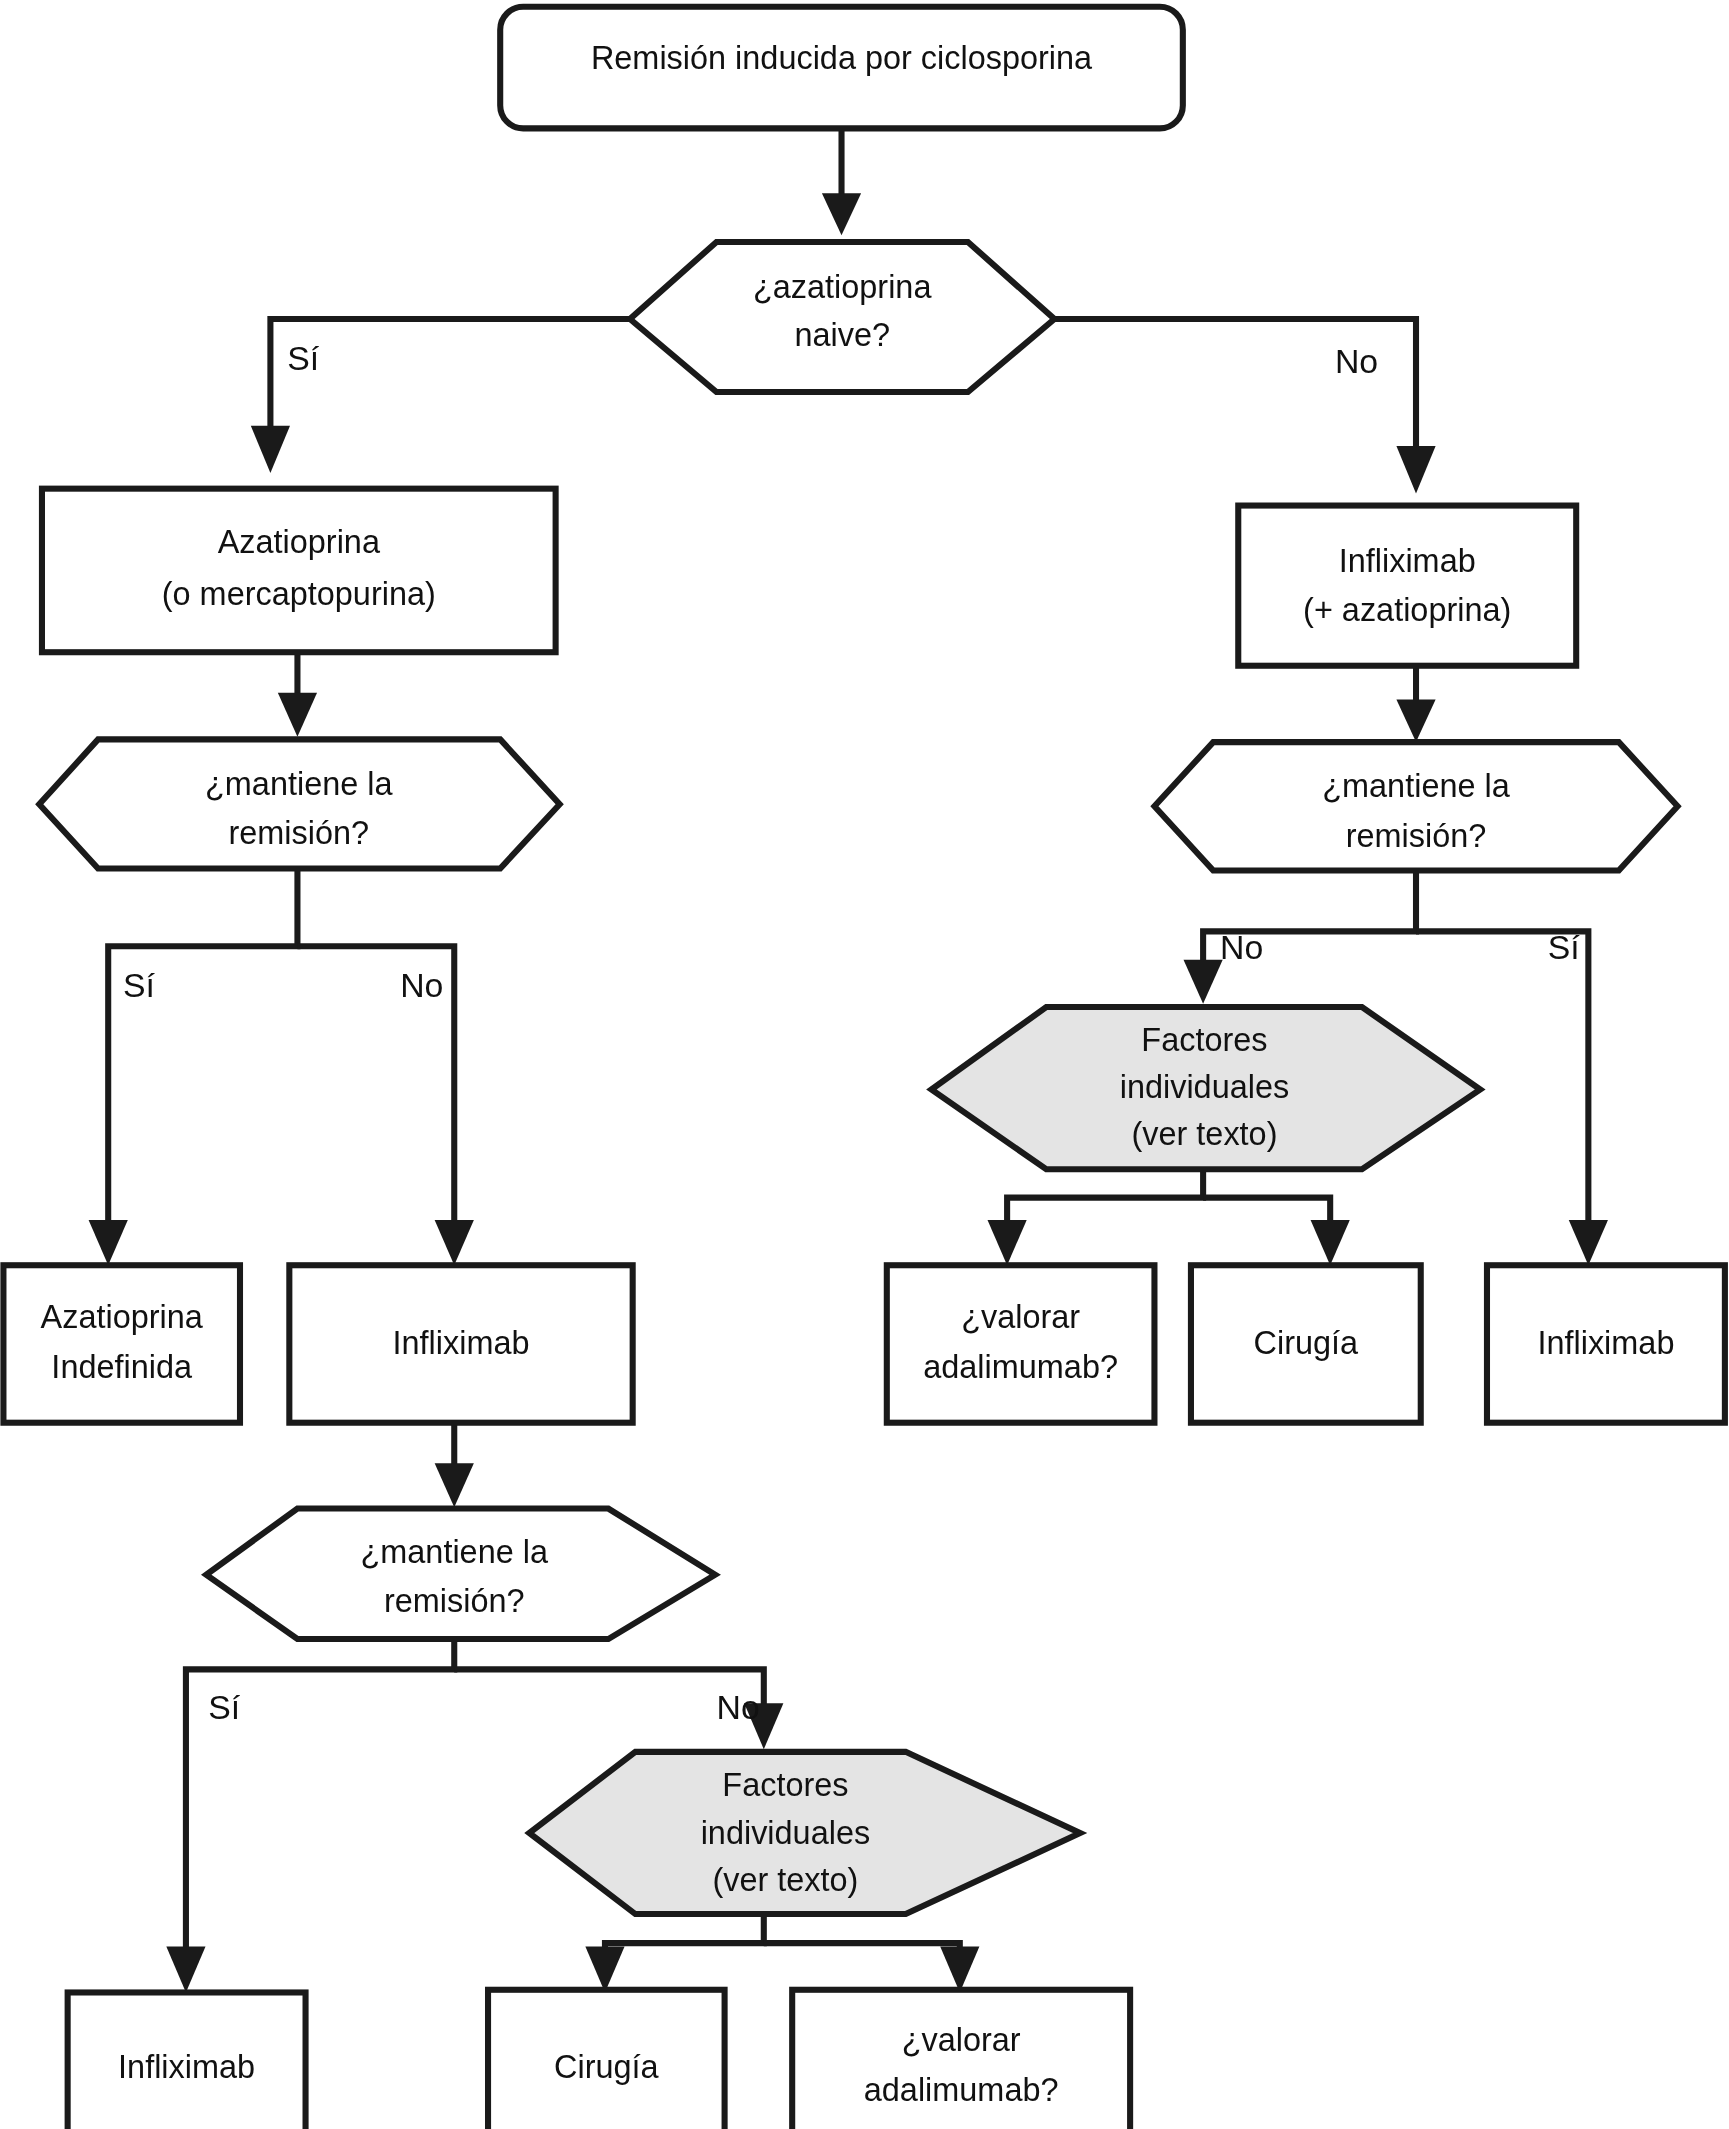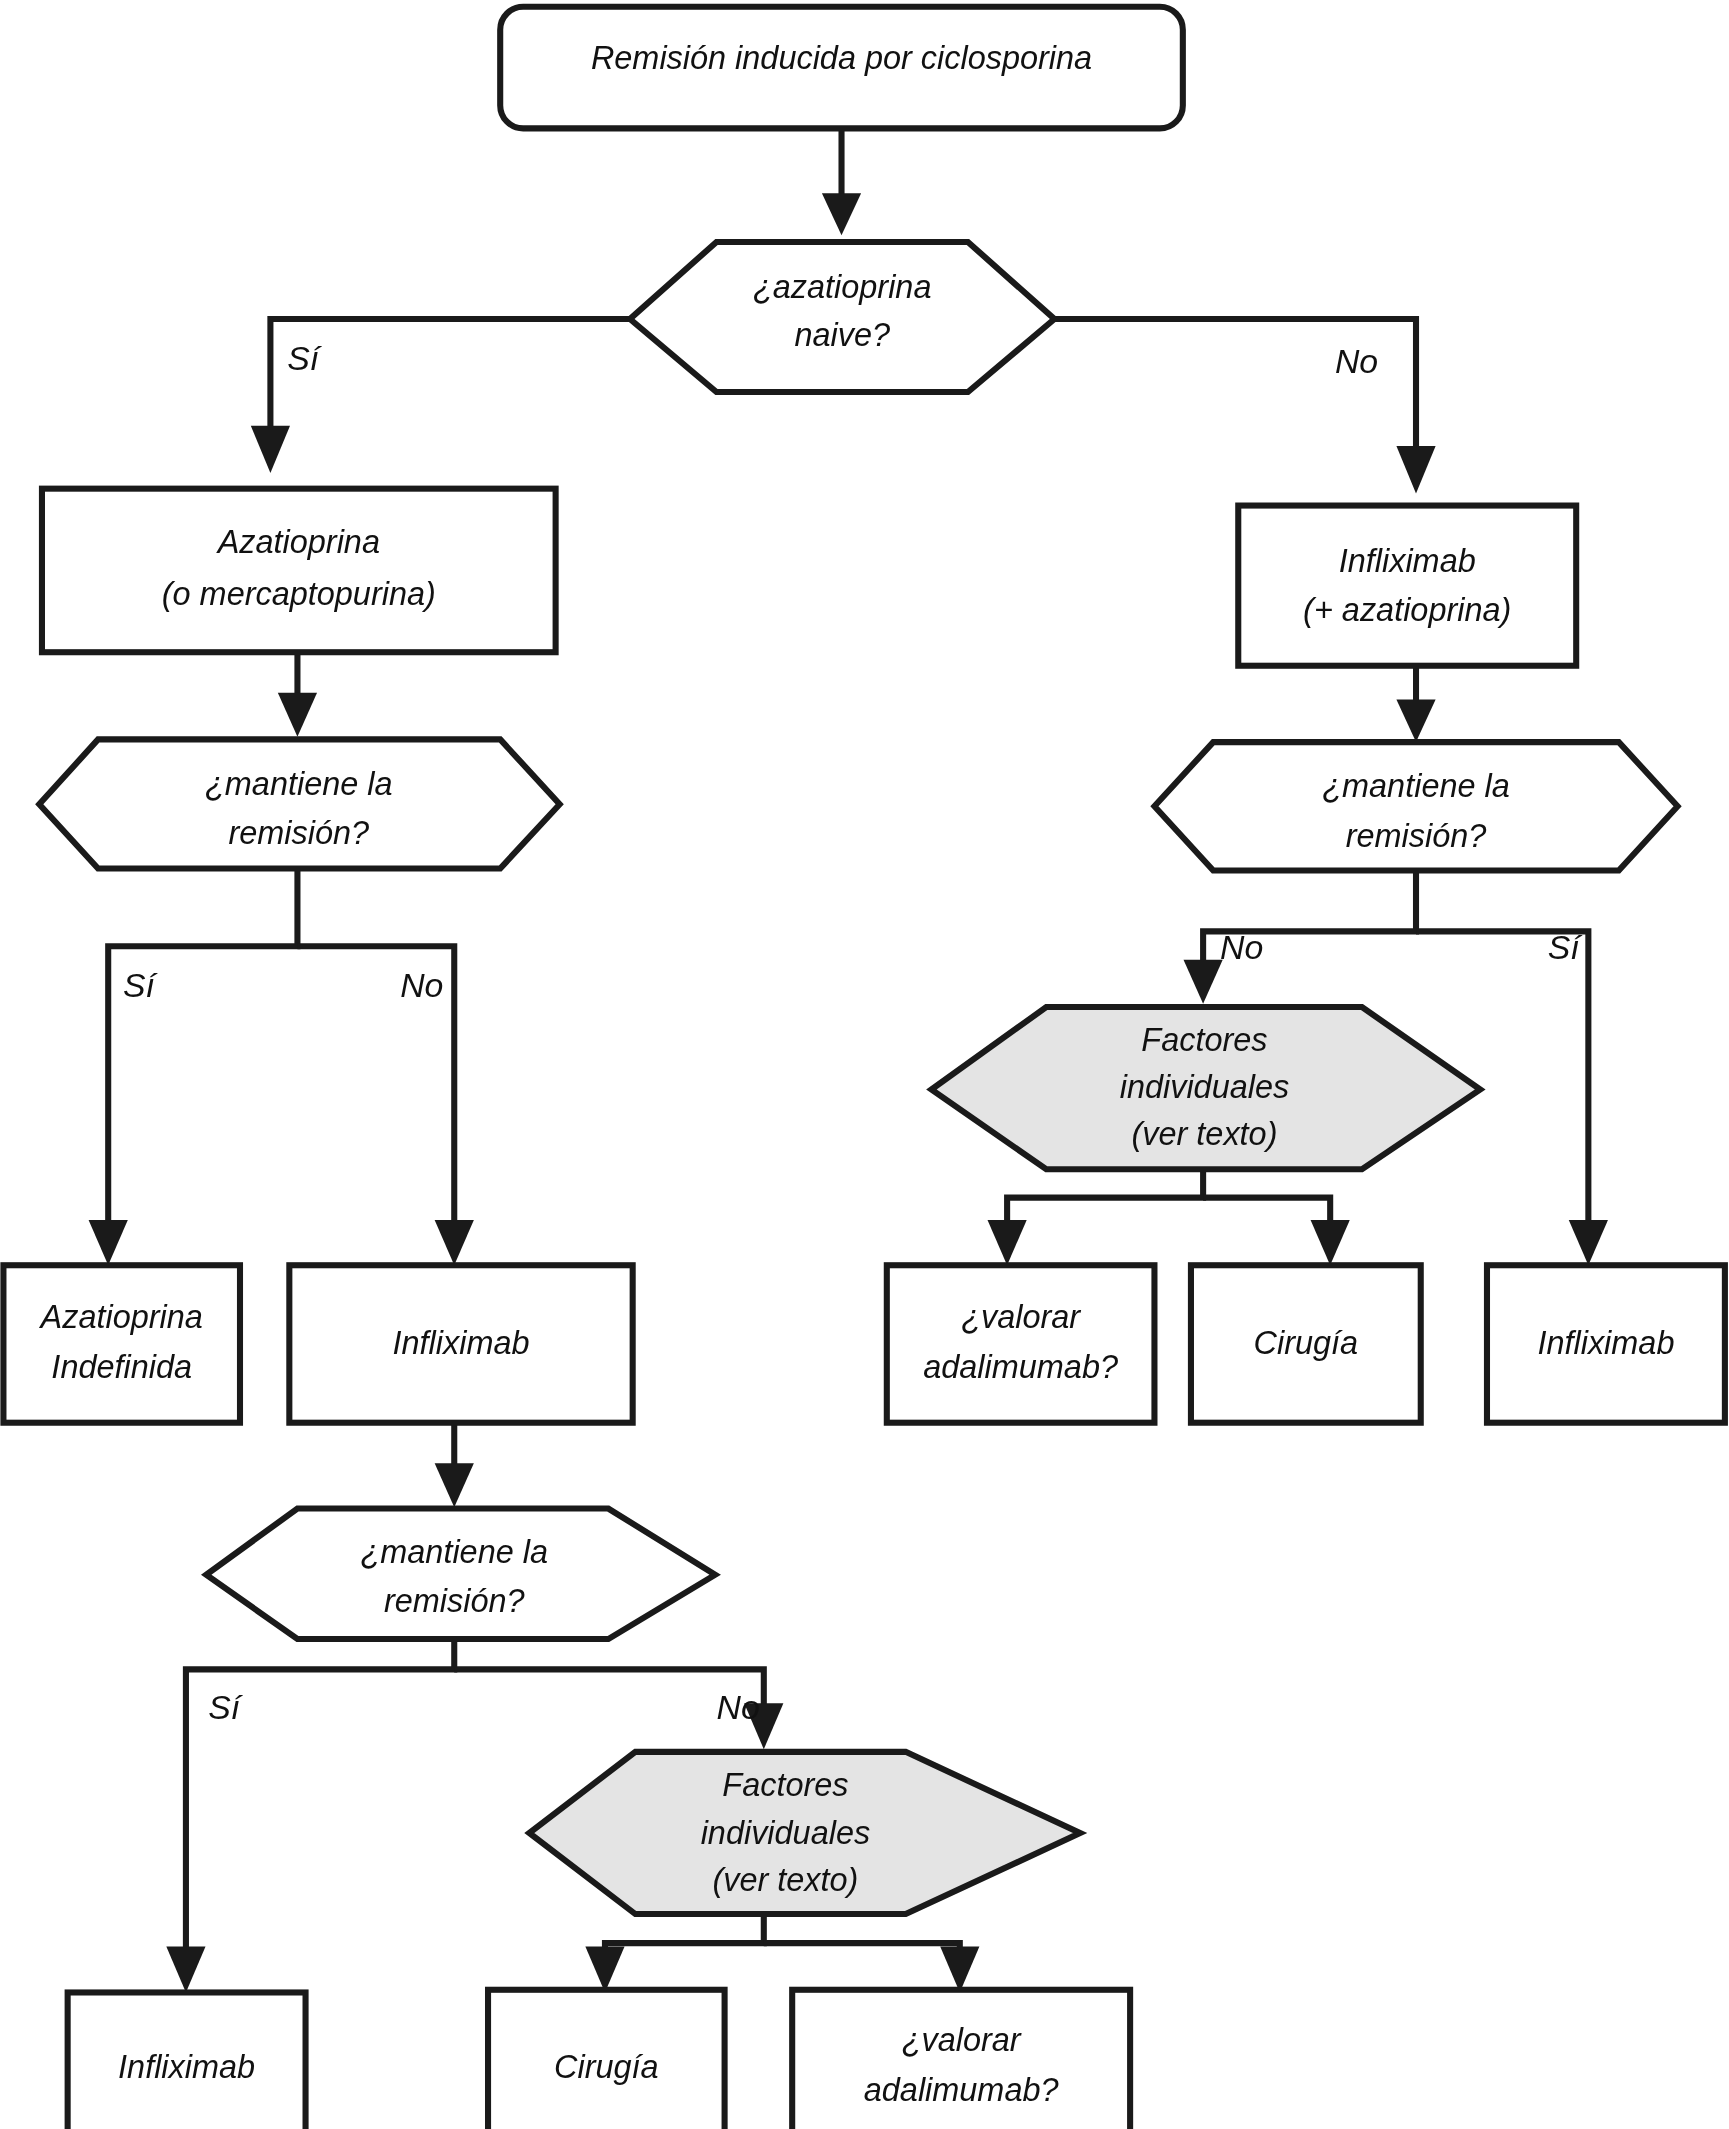--- a/index.html
+++ b/index.html
@@ -6,21 +6,20 @@
     margin: 0;
     padding: 0;
     background: #ffffff;
   }
   #flowchart-root {
     position: relative;
     width: 1729px;
     height: 2129px;
     background: #ffffff;
     font-family: "Liberation Sans", sans-serif;
-    font-style: italic;
   }
   svg.flow-svg {
     position: absolute;
     top: 0;
     left: 0;
     width: 1729px;
     height: 2129px;
     display: block;
   }
   .node-shape {

